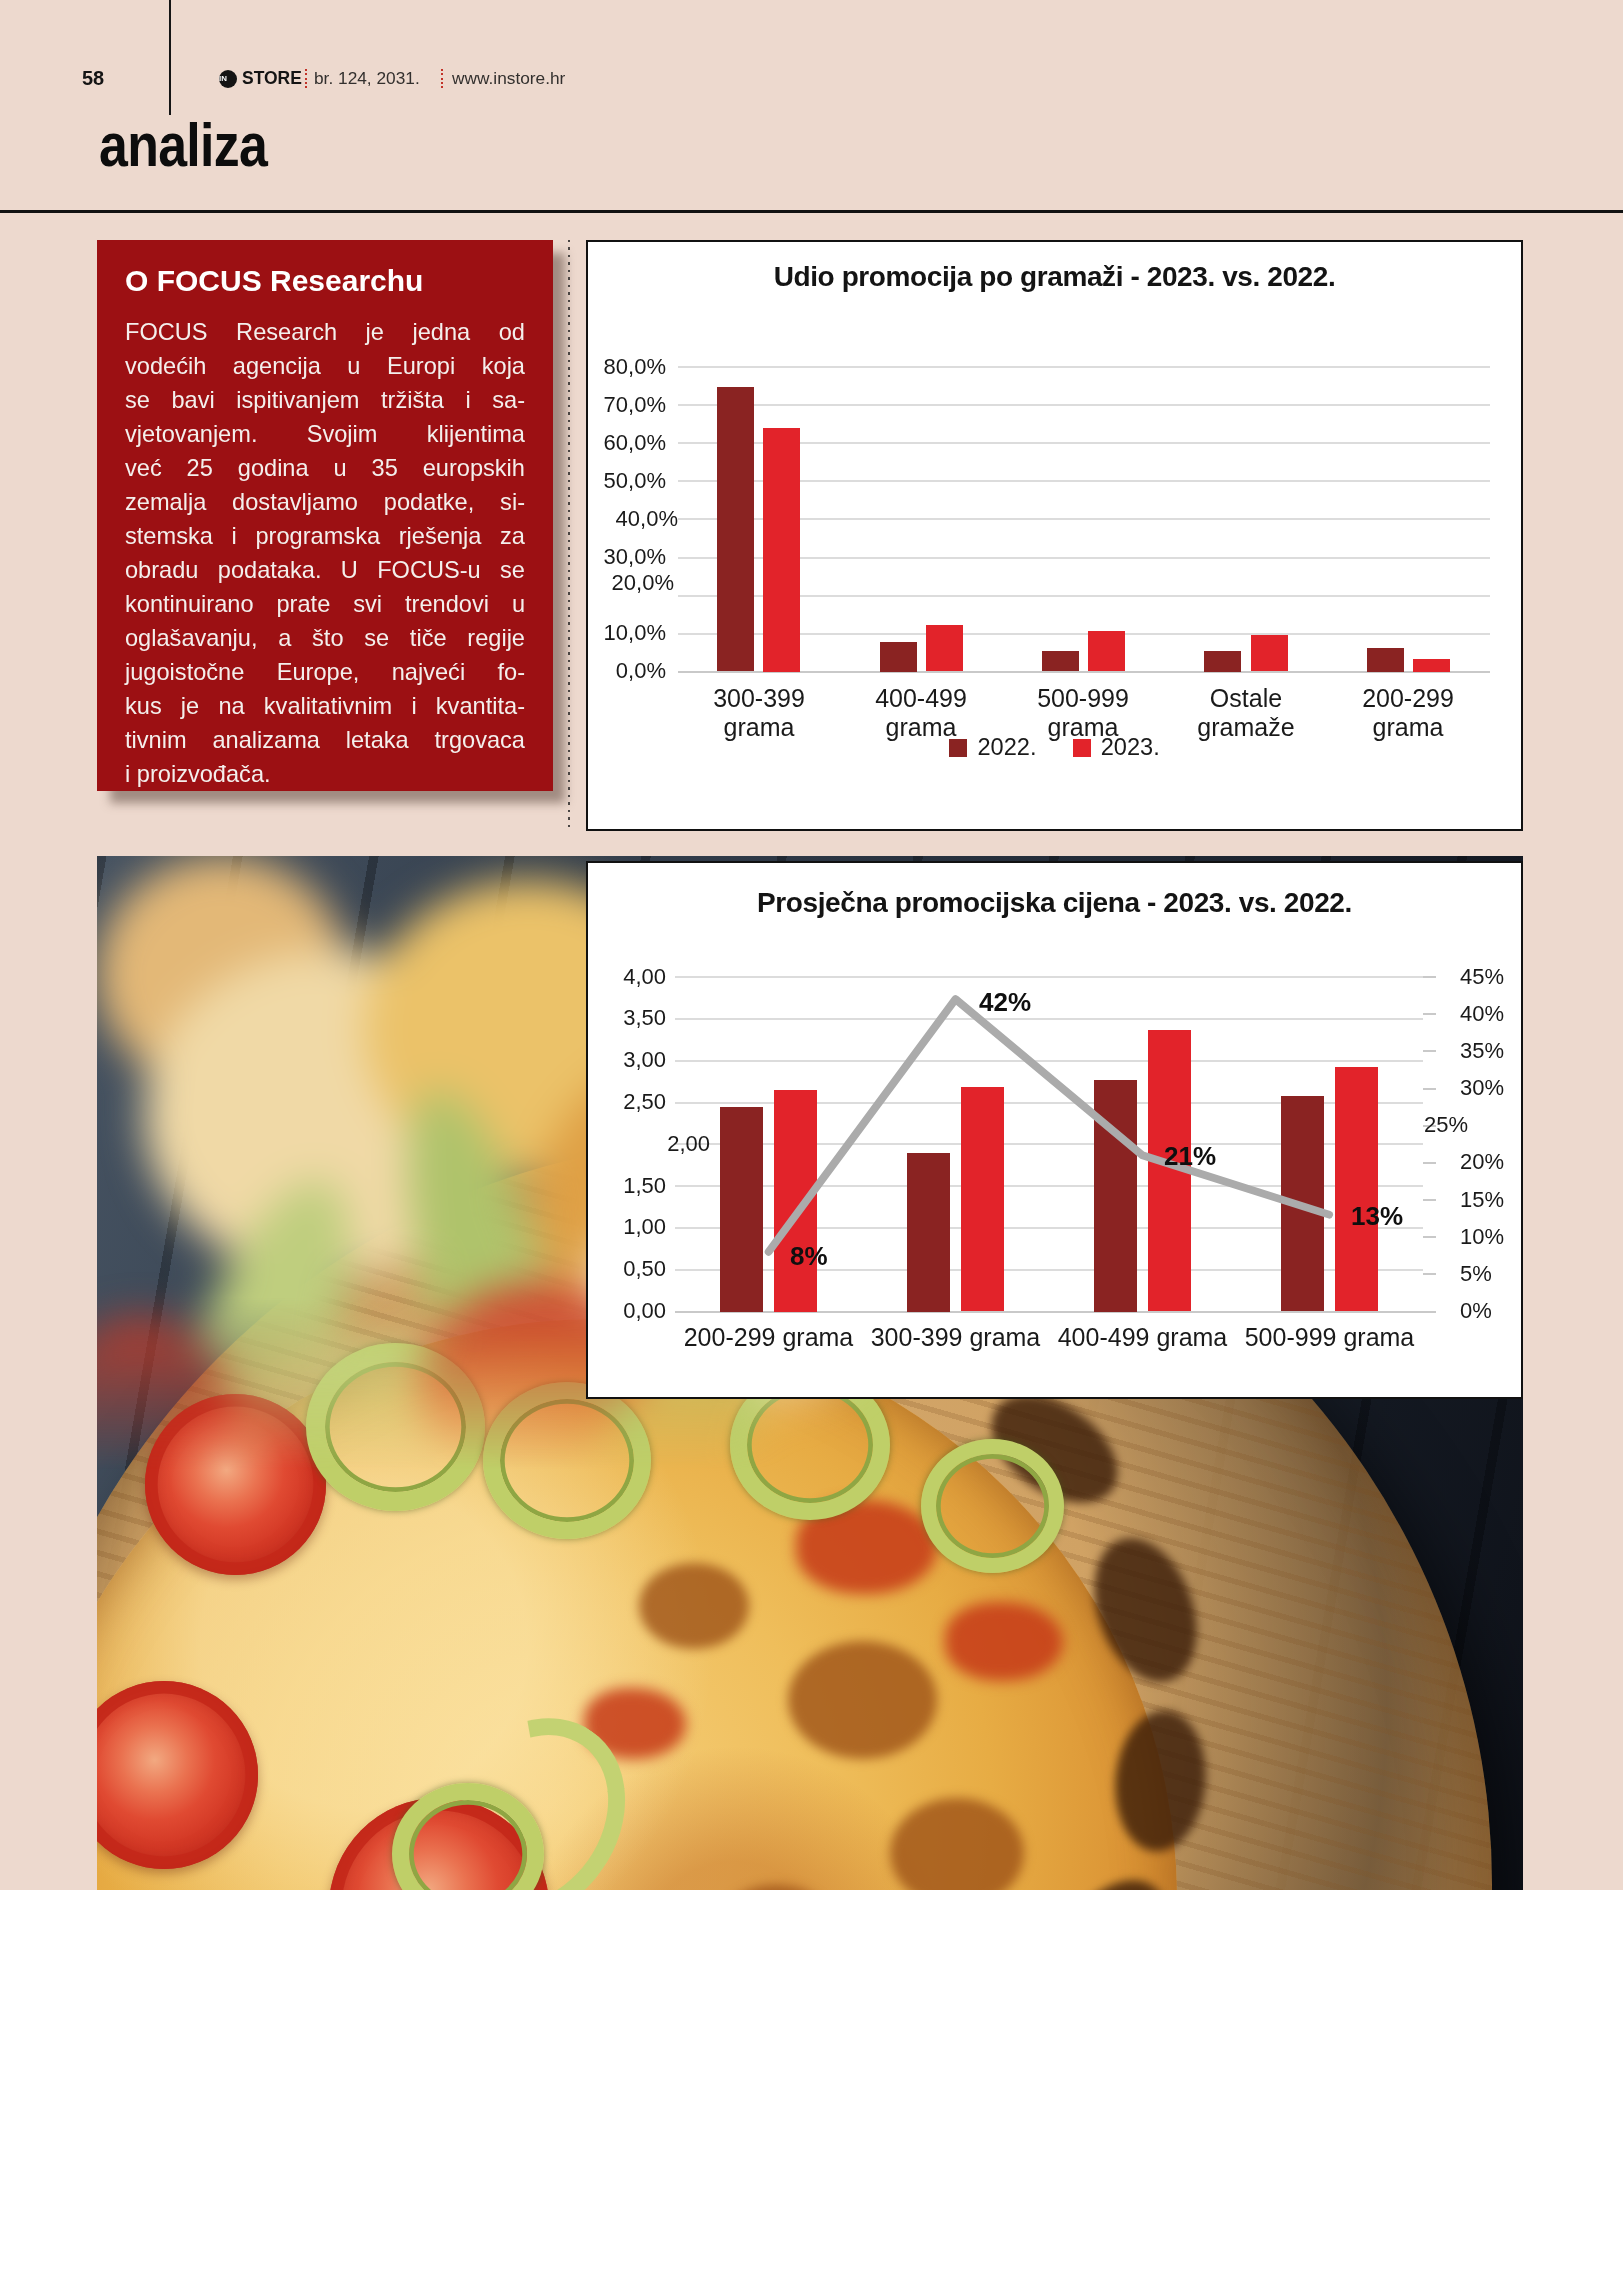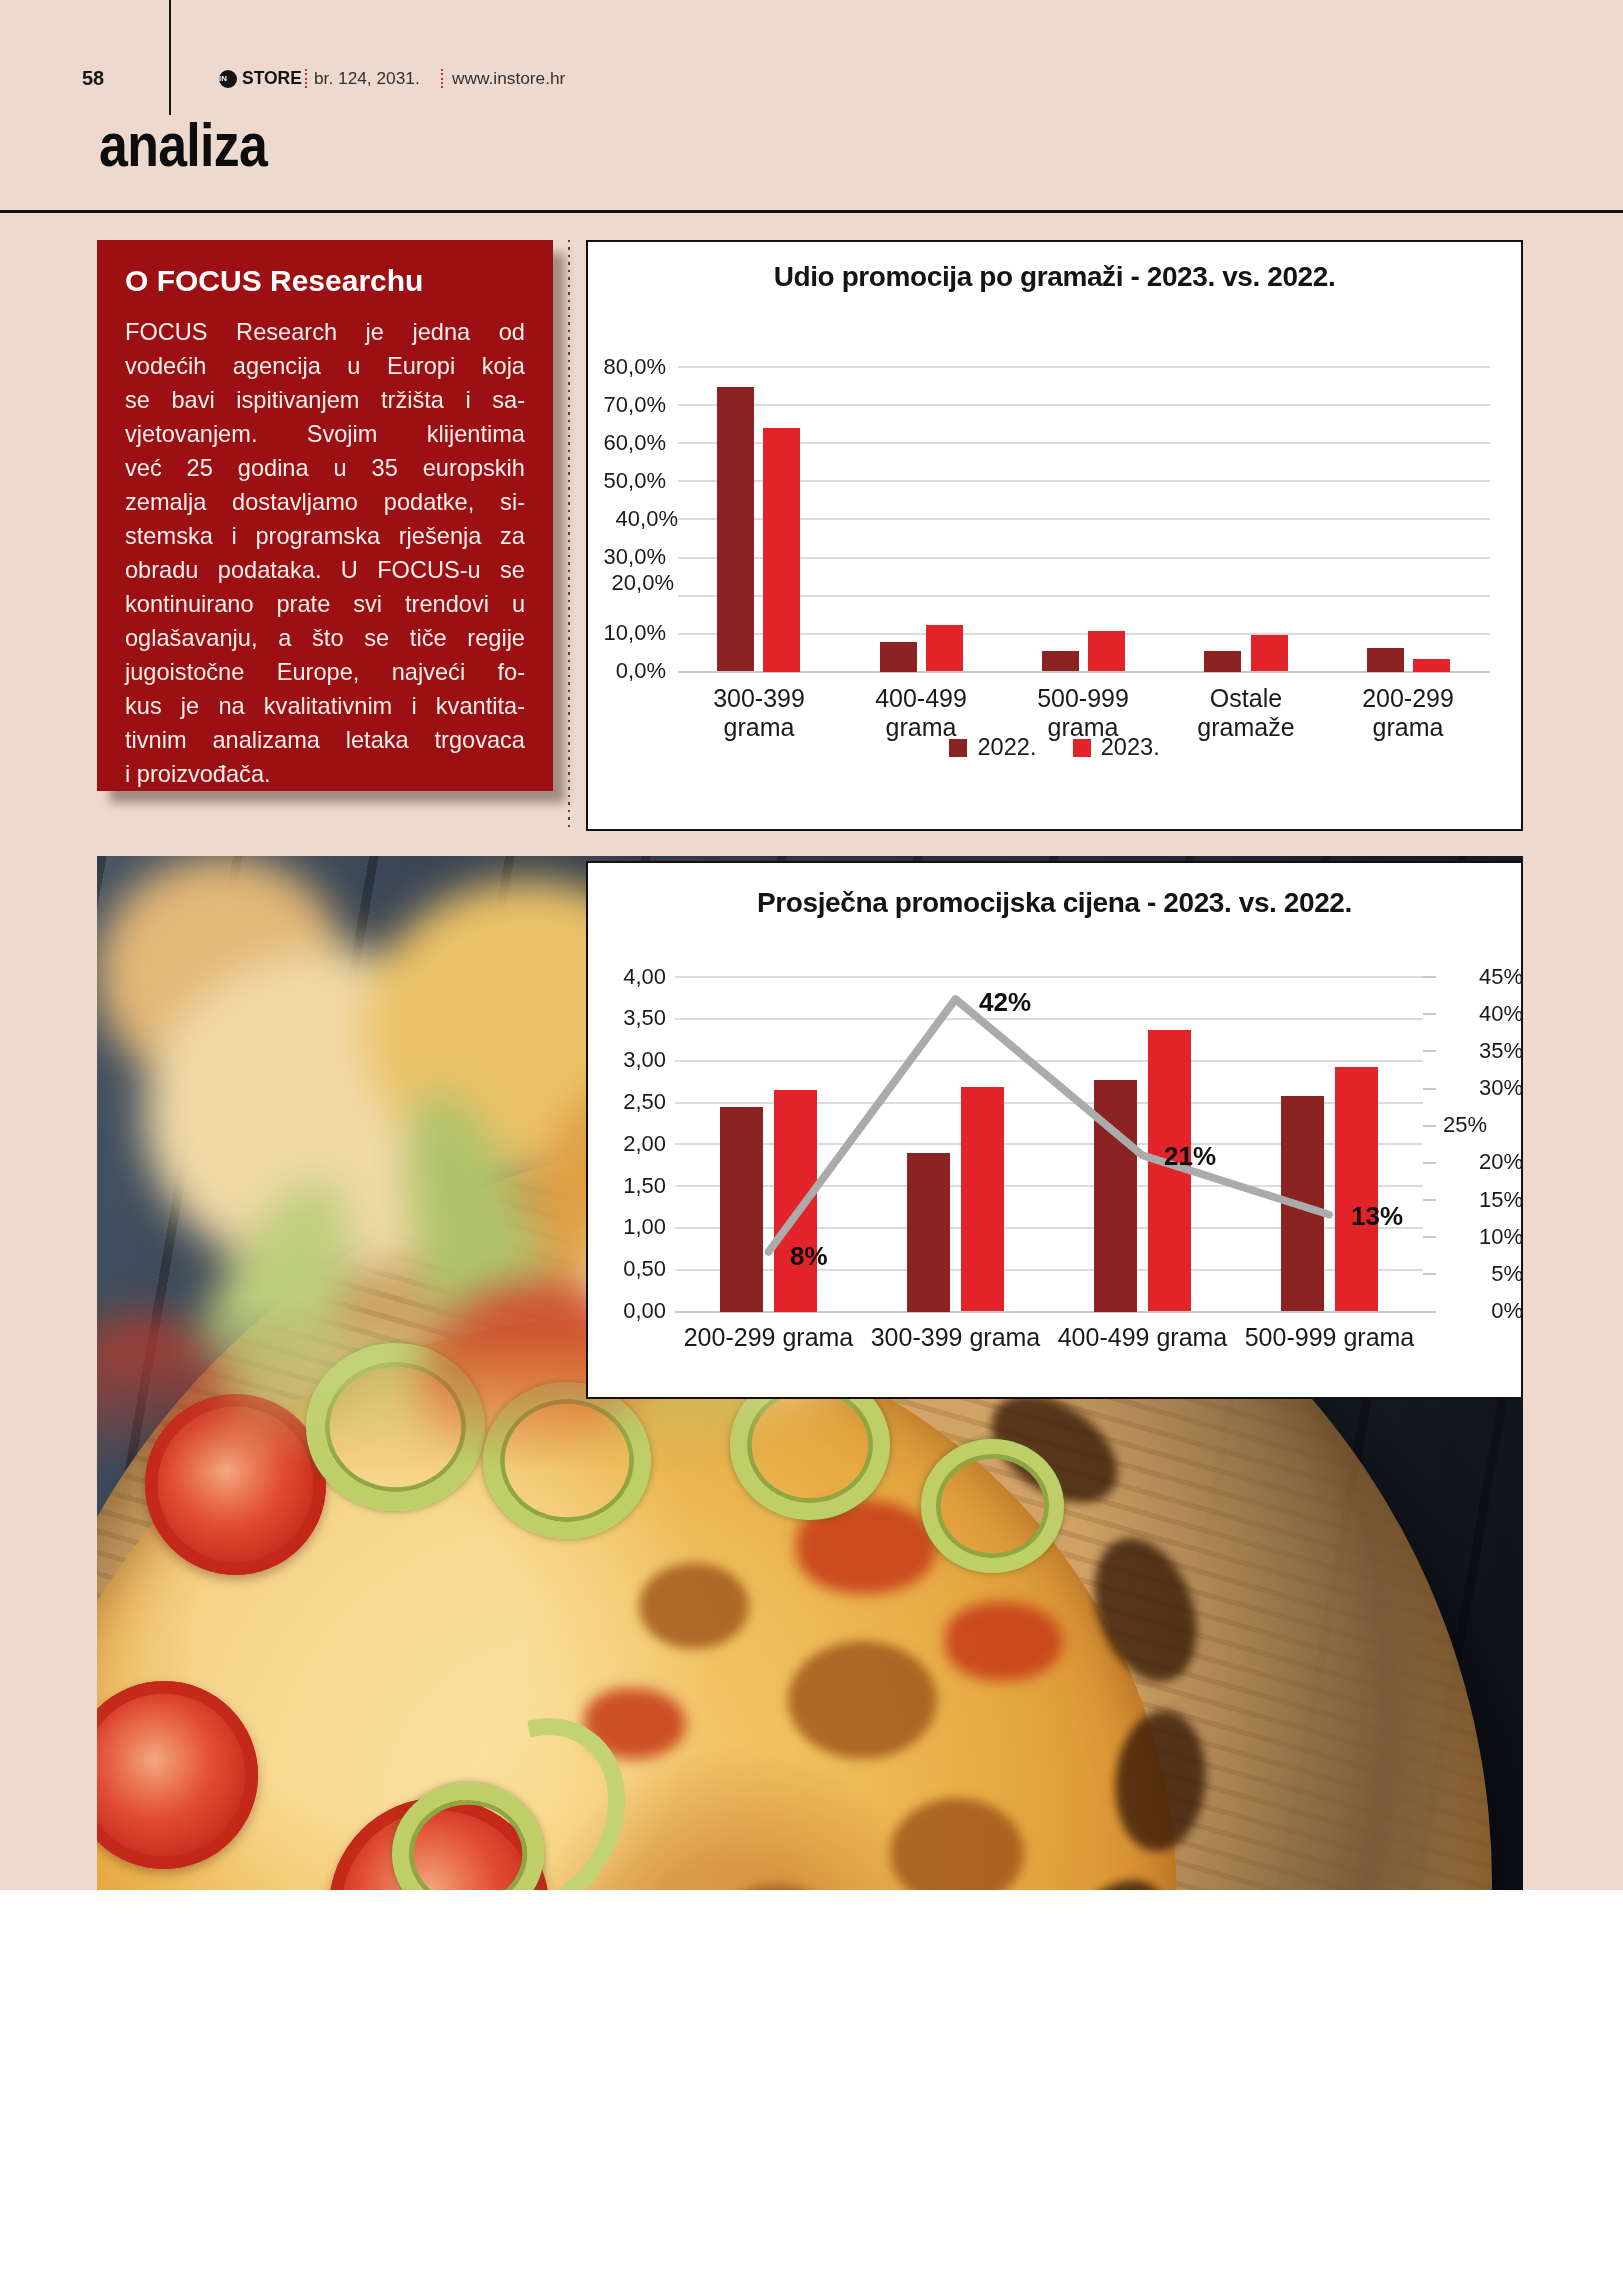--- a/index.html
+++ b/index.html
@@ -25,21 +25,21 @@
   
   .chart{position:absolute;background:#fff;border:2.4px solid #111;box-sizing:border-box;}
   #chart1{left:586px;top:240px;width:937px;height:591px;}
   #chart2{left:586px;top:861px;width:937px;height:538px;}
   .chart-title{position:absolute;left:0;right:0;text-align:center;font-size:28px;font-weight:bold;color:#141414;letter-spacing:-0.4px;}
   #chart1 .chart-title{top:19px;}
   #chart2 .chart-title{top:23.6px;}
   .grid{position:absolute;height:1.6px;background:#DCDCDC;}
   .grid.zero{background:#C9C9C9;}
   .ytick{position:absolute;text-align:right;font-size:22px;color:#1a1a1a;}
-  .rtick{position:absolute;text-align:right;font-size:22px;color:#1a1a1a;}
+  .rtick{position:absolute;text-align:left;font-size:22px;color:#1a1a1a;}
   .rdash{position:absolute;width:12.6px;height:2.4px;background:#C9C9C9;}
   .bar{position:absolute;}
   .cat{position:absolute;text-align:center;font-size:25px;color:#1a1a1a;}
   .legend{position:absolute;left:0;right:0;display:flex;justify-content:center;align-items:center;gap:36px;}
   .legend .item{display:flex;align-items:center;gap:10.2px;font-size:23.6px;color:#1a1a1a;}
   .legend .sw{width:18px;height:18px;display:inline-block;}
   .linelabel{position:absolute;font-size:26px;font-weight:bold;color:#0f0f0f;}
   
   .photo{position:absolute;left:97px;top:856px;width:1426px;height:1339px;overflow:hidden;background:
      repeating-linear-gradient(100deg, rgba(0,0,0,.28) 0 9.4px, transparent 9.4px 134px),
@@ -214,21 +214,21 @@
     <div class="plot" id="plot2">
         <div class="grid" style="left: 87px; width: 748px; top: 113px;"></div>
         <div class="ytick" style="left: 0px; width: 78px; top: 101px;">4,00</div>
         <div class="grid" style="left: 87px; width: 748px; top: 155px;"></div>
         <div class="ytick" style="left: 0px; width: 78px; top: 142px;">3,50</div>
         <div class="grid" style="left: 87px; width: 748px; top: 197px;"></div>
         <div class="ytick" style="left: 0px; width: 78px; top: 184px;">3,00</div>
         <div class="grid" style="left: 87px; width: 748px; top: 239px;"></div>
         <div class="ytick" style="left: 0px; width: 78px; top: 226px;">2,50</div>
         <div class="grid" style="left: 87px; width: 748px; top: 280px;"></div>
-        <div class="ytick" style="left: 0px; width: 78px; top: 268px;">2,00</div>
+        <div class="ytick" style="left: 0px; width: 78px; top: 268px; padding-left: 44px;">2,00</div>
         <div class="grid" style="left: 87px; width: 748px; top: 322px;"></div>
         <div class="ytick" style="left: 0px; width: 78px; top: 310px;">1,50</div>
         <div class="grid" style="left: 87px; width: 748px; top: 364px;"></div>
         <div class="ytick" style="left: 0px; width: 78px; top: 351px;">1,00</div>
         <div class="grid" style="left: 87px; width: 748px; top: 406px;"></div>
         <div class="ytick" style="left: 0px; width: 78px; top: 393px;">0,50</div>
         <div class="grid zero" style="left: 87px; width: 748px; top: 448px;"></div>
         <div class="ytick" style="left: 0px; width: 78px; top: 435px;">0,00</div>
         <div class="rdash" style="left: 835px; top: 113px;"></div>
         <div class="rtick" style="left: 872px; width: 63px; top: 101px;">45%</div>

